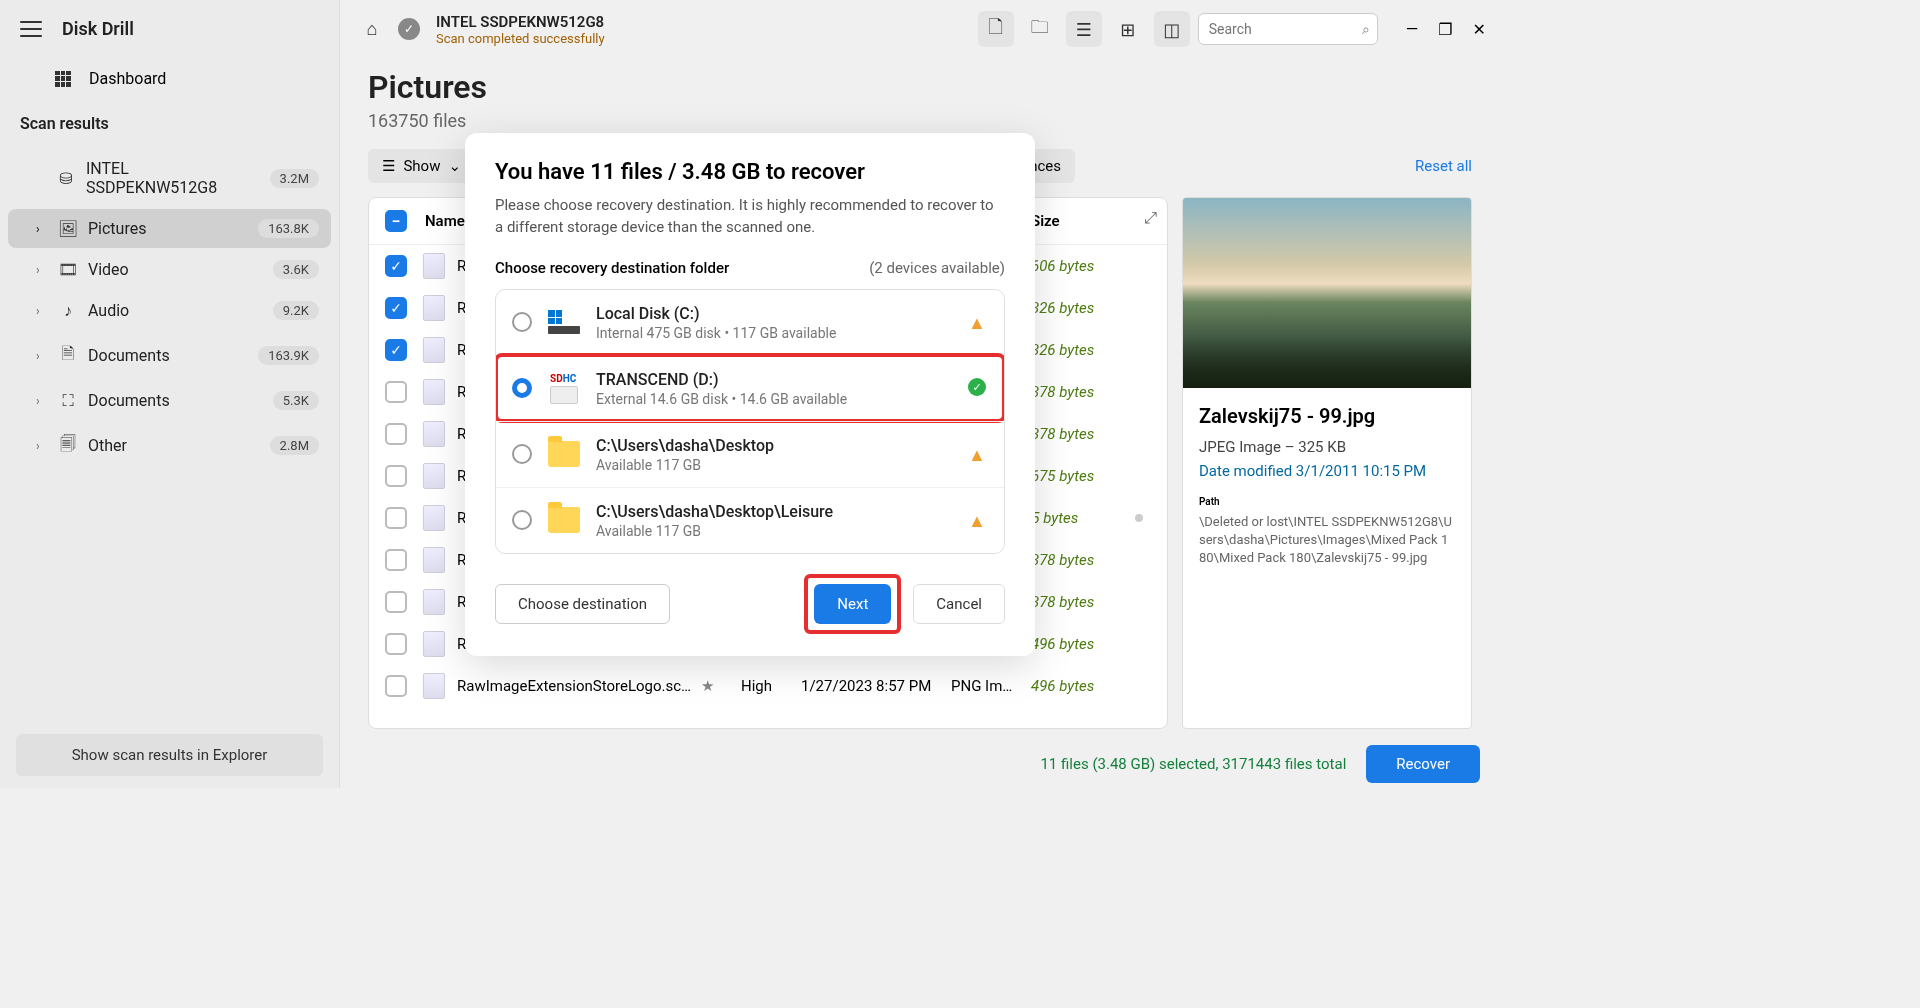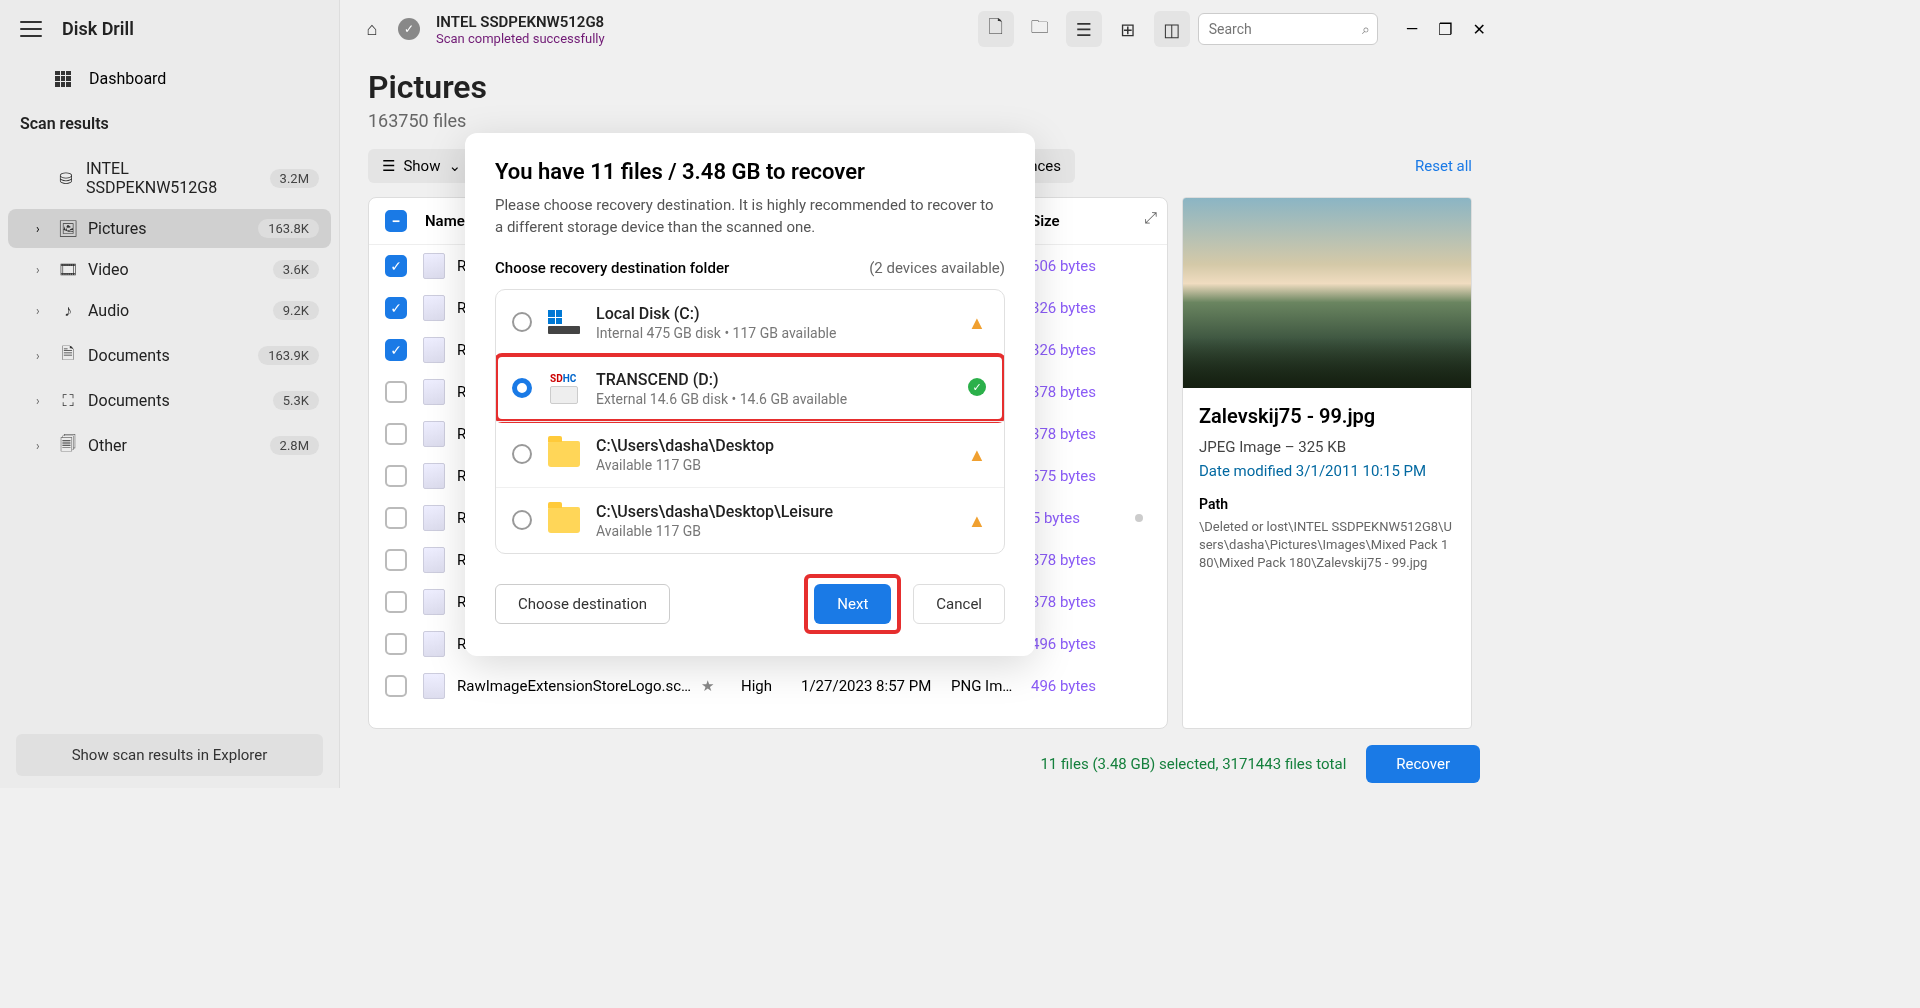--- a/index.html
+++ b/index.html
@@ -24,21 +24,21 @@
 .tree-badge { background: #ddd; border-radius: 10px; padding: 2px 10px; font-size: 13px; color: #444; }
 .explorer-btn { position: absolute; bottom: 12px; left: 16px; right: 16px; padding: 12px; background: #e0e0e0; border: none; border-radius: 6px; font-size: 15px; color: #333; cursor: pointer; }
 
 
 .topbar { position: absolute; left: 340px; right: 0; top: 0; height: 58px; display: flex; align-items: center; padding: 0 14px; gap: 8px; background: #f0f0f0; }
 .top-icon { width: 36px; height: 36px; display: flex; align-items: center; justify-content: center; border-radius: 6px; cursor: pointer; font-size: 18px; color: #333; background: transparent; border: none; }
 .top-icon.solid { background: #e4e4e4; }
 .check-badge { width: 22px; height: 22px; border-radius: 50%; background: #888; display: flex; align-items: center; justify-content: center; color: white; font-size: 12px; }
 .top-title-block { flex: 0 0 auto; margin-left: 8px; margin-right: auto; }
 .top-title { font-size: 15px; font-weight: 600; color: #222; }
-.top-sub { font-size: 13px; color: #701a75; }
+.top-sub { font-size: 13px; color: #a16207; }
 .top-right { display: flex; align-items: center; gap: 8px; }
 .search-box { width: 180px; height: 32px; border: 1px solid #ccc; border-radius: 6px; padding: 0 30px 0 10px; font-size: 14px; color: #888; background: white; position: relative; }
 .search-wrap { position: relative; }
 .search-wrap .mag { position: absolute; right: 8px; top: 8px; font-size: 14px; color: #888; }
 .window-controls { display: flex; gap: 20px; margin-left: 20px; }
 .window-controls span { font-size: 16px; cursor: pointer; }
 
 
 .main { position: absolute; left: 340px; right: 0; top: 58px; bottom: 48px; padding: 10px 28px 0; overflow: hidden; }
 .page-title { font-size: 32px; font-weight: 600; color: #222; margin-bottom: 4px; }
@@ -54,32 +54,32 @@
 .th-name { flex: 1; }
 .th-size { width: 120px; }
 .expand-corner { position: absolute; top: 10px; right: 10px; font-size: 16px; color: #666; cursor: pointer; }
 .table-body { overflow-y: auto; height: calc(100% - 48px); }
 .row { display: flex; align-items: center; padding: 8px 16px; font-size: 15px; }
 .checkbox { width: 22px; height: 22px; border: 2px solid #bbb; border-radius: 5px; margin-right: 16px; display: flex; align-items: center; justify-content: center; background: white; }
 .checkbox.checked { background: #1a7ae6; border-color: #1a7ae6; color: white; font-size: 14px; }
 .checkbox.indeterminate { background: #1a7ae6; border-color: #1a7ae6; color: white; font-size: 16px; }
 .file-ico { width: 22px; height: 26px; margin-right: 12px; background: linear-gradient(#eef,#dde); border: 1px solid #ccd; border-radius: 2px; position: relative; }
 .fname { flex: 1; white-space: nowrap; overflow: hidden; text-overflow: ellipsis; }
-.fsize { width: 120px; color: #8b5cf6; }
+.fsize { width: 120px; color: #4d7c0f; font-style: italic; }
 .dot-indicator { width: 8px; height: 8px; border-radius: 50%; background: #ccc; margin-right: 8px; }
 
 
 .preview { width: 290px; background: white; border: 1px solid #ddd; border-radius: 4px; padding: 0; overflow: hidden; position: relative; }
 .preview-img { width: 100%; height: 190px; background: linear-gradient(180deg, #8bb5c4 0%, #d4c9a8 35%, #f0dcc0 45%, #6a8560 55%, #3d5540 75%, #1a2818 100%); position: relative; }
 .preview-img::after { content:""; position: absolute; bottom: 0; left: 0; right: 0; height: 50px; background: linear-gradient(180deg, transparent, rgba(20,30,15,0.8)); }
 .preview-body { padding: 16px; }
 .preview-name { font-size: 20px; font-weight: 600; margin-bottom: 10px; }
 .preview-type { font-size: 15px; color: #444; margin-bottom: 6px; }
 .preview-date { font-size: 15px; color: #0369a1; margin-bottom: 16px; }
-.preview-path-label { font-size: 14px; font-weight: 600; margin-bottom: 6px; }
+.preview-path-label { font-size: 10px; font-weight: 600; margin-bottom: 6px; }
 .preview-path { font-size: 13px; color: #666; line-height: 1.4; word-break: break-all; }
 .scrollbar-thumb { position: absolute; right: 3px; top: 10px; width: 6px; height: 96px; background: #ccc; border-radius: 3px; }
 
 
 .statusbar { position: absolute; left: 340px; right: 0; bottom: 0; height: 48px; display: flex; align-items: center; justify-content: flex-end; padding: 0 20px; gap: 20px; background: #f0f0f0; }
 .status-text { font-size: 15px; color: #15803d; }
 .recover-btn { padding: 10px 30px; background: #1a7ae6; color: white; border: none; border-radius: 6px; font-size: 15px; cursor: pointer; }
 
 
 .modal-overlay { position: absolute; inset: 0; display: flex; align-items: center; justify-content: center; pointer-events: none; }

